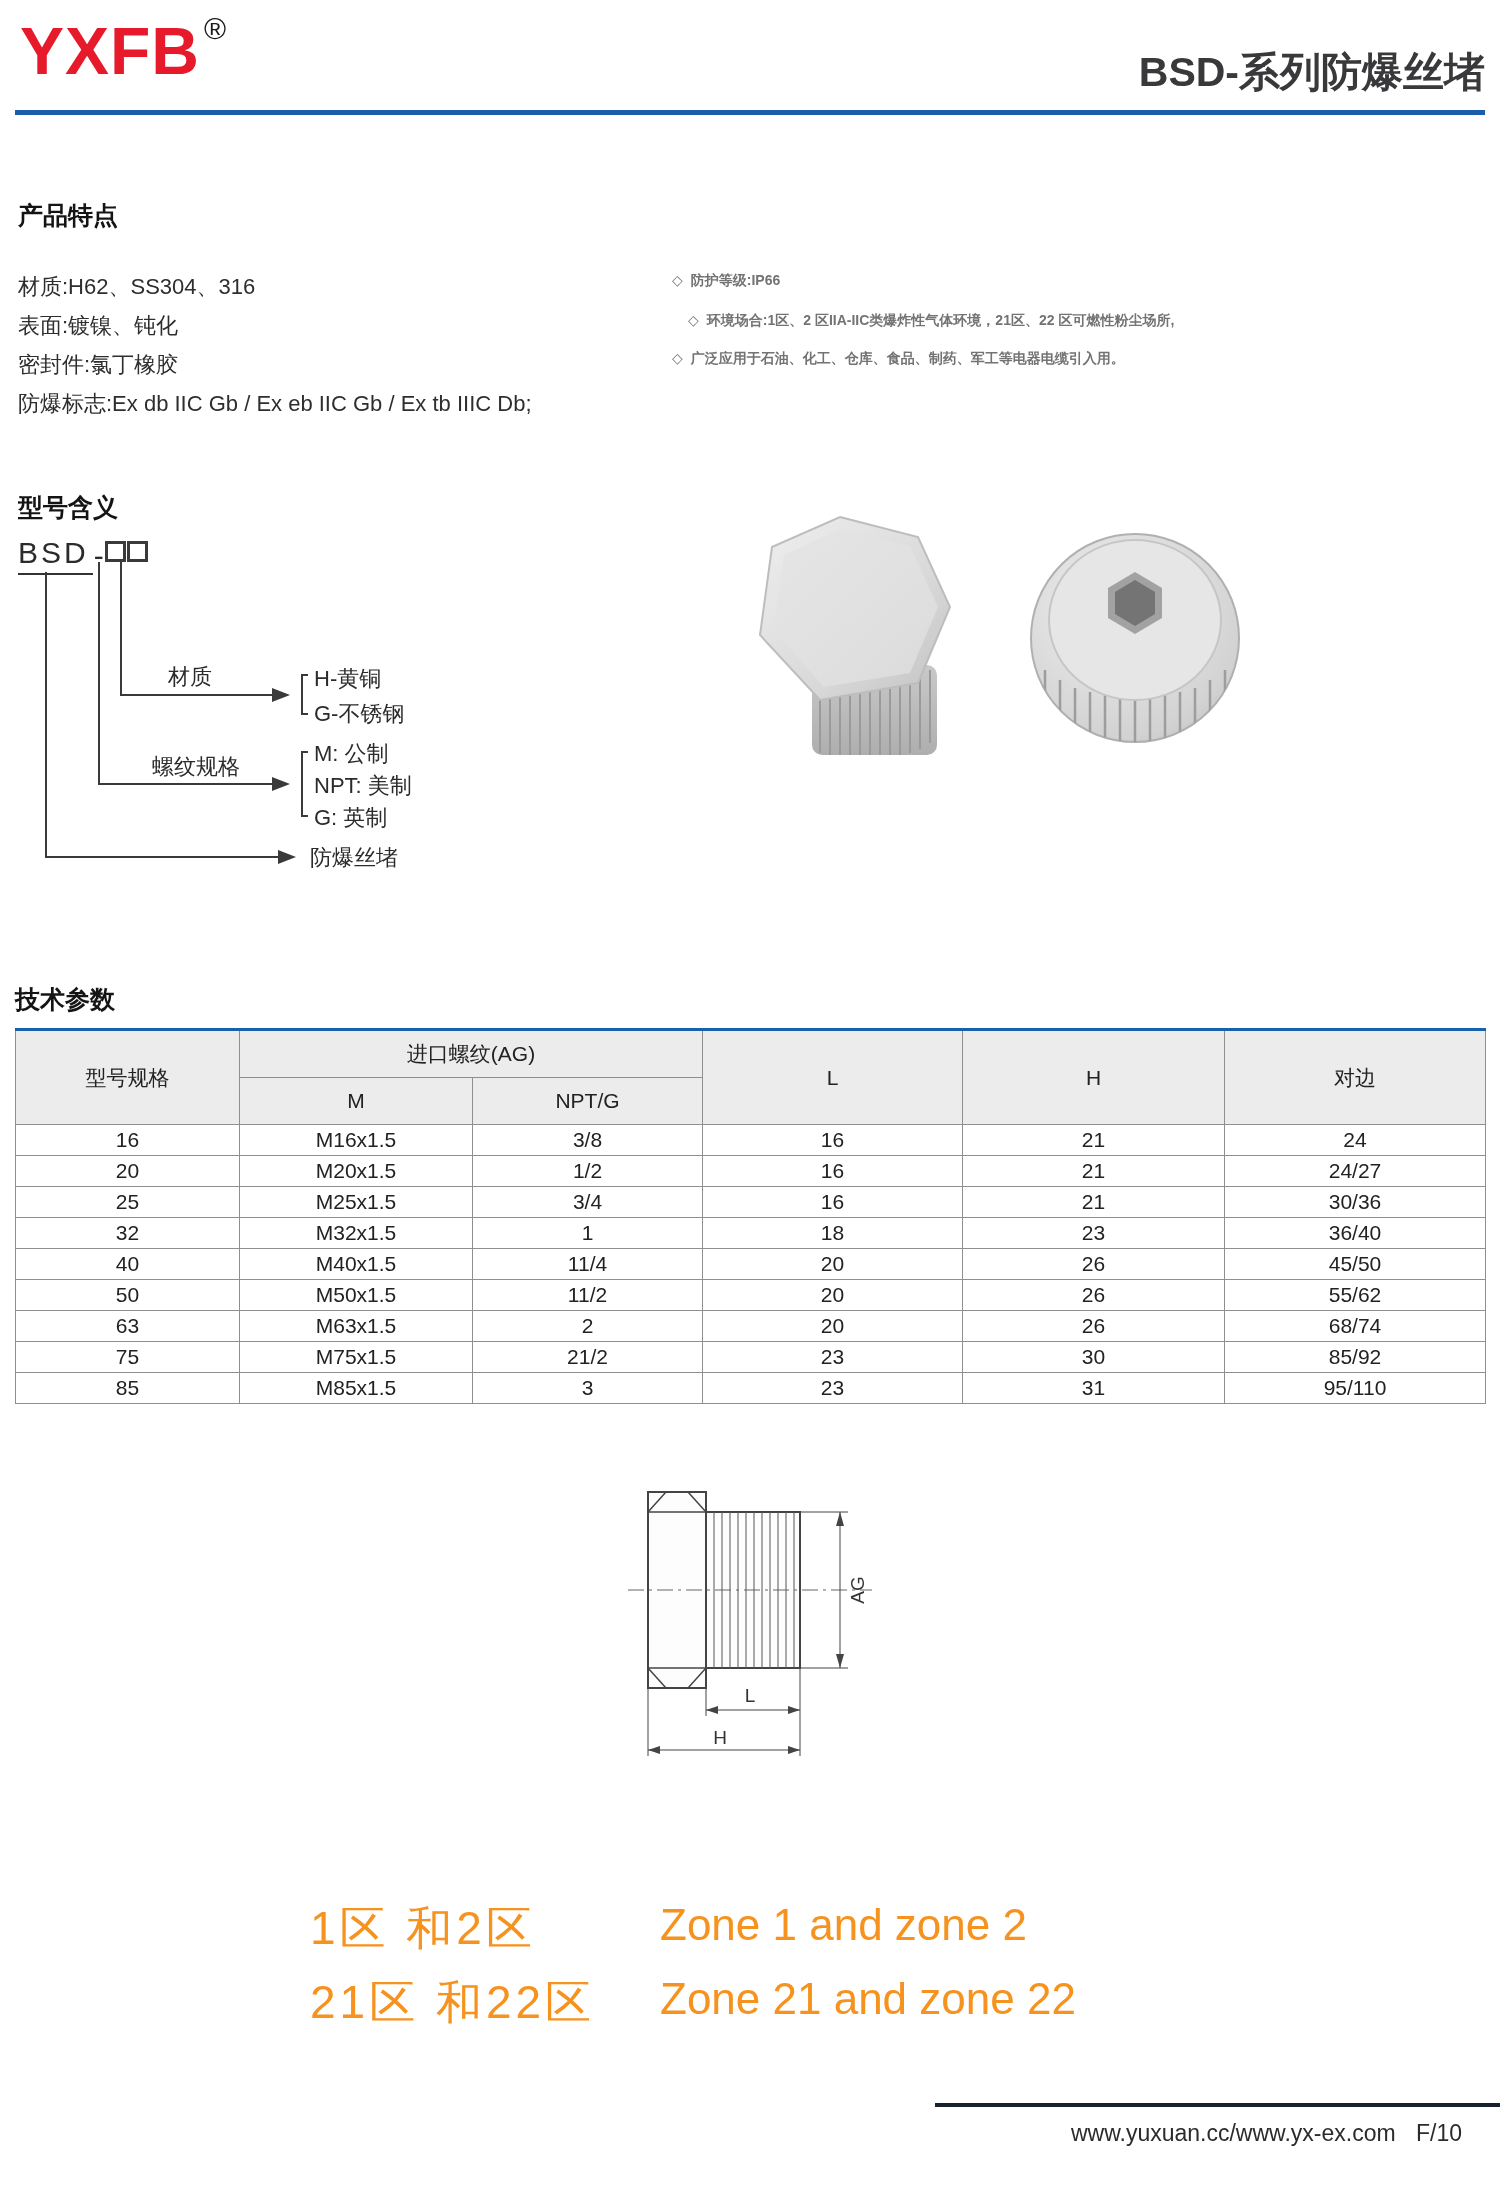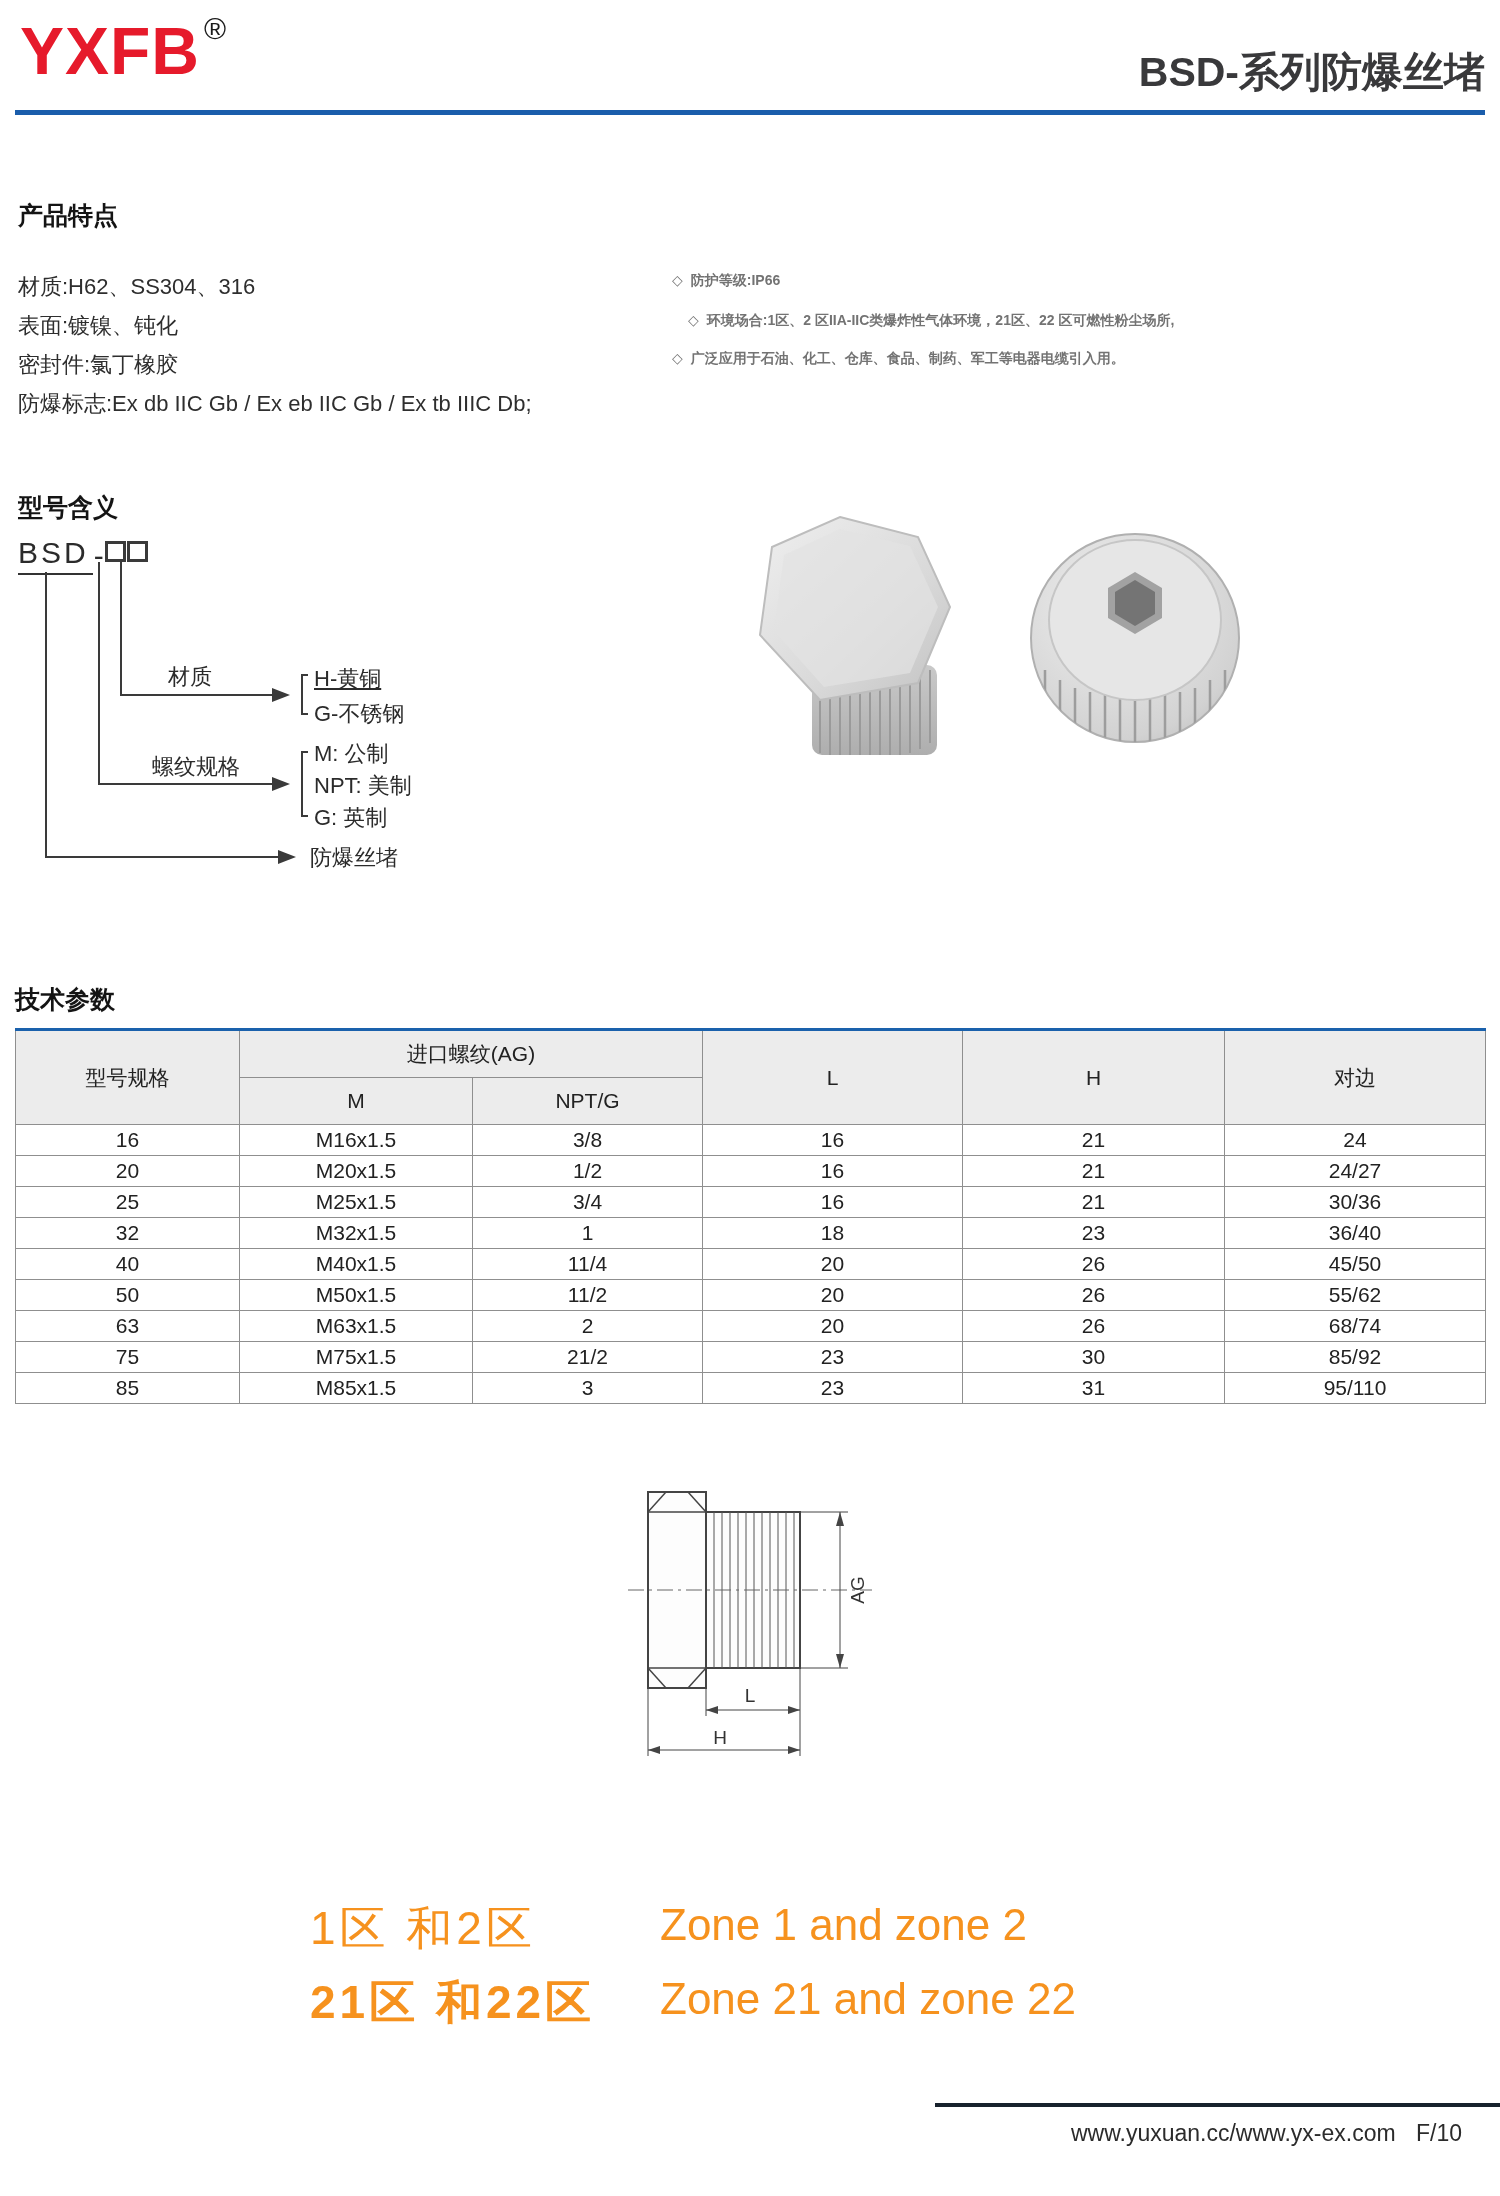--- a/index.html
+++ b/index.html
@@ -71,21 +71,21 @@
     <g fill="#3a3a3a" stroke="none">
       <polygon points="272,688 272,702 290,695"></polygon>
       <polygon points="272,777 272,791 290,784"></polygon>
       <polygon points="278,850 278,864 296,857"></polygon>
     </g>
   </svg>
 
   <div class="abs dlabel" style="left:168px;top:662px;">材质</div>
   <div class="abs dlabel" style="left:152px;top:752px;">螺纹规格</div>
 
-  <div class="abs dlabel" style="left:314px;top:664px;text-decoration:underline;">H-黄铜</div>
+  <div class="abs dlabel" style="left:314px;top:664px;">H-黄铜</div>
   <div class="abs dlabel" style="left:314px;top:699px;">G-不锈钢</div>
 
   <div class="abs dlabel" style="left:314px;top:739px;">M: 公制</div>
   <div class="abs dlabel" style="left:314px;top:771px;">NPT: 美制</div>
   <div class="abs dlabel" style="left:314px;top:803px;">G: 英制</div>
 
   <div class="abs dlabel" style="left:310px;top:843px;">防爆丝堵</div>
 
   <svg class="abs" style="left:720px;top:515px;" width="250" height="260" viewBox="0 0 250 260">
     <defs>
@@ -297,21 +297,21 @@
       <polygon points="648,1750 660,1746 660,1754"></polygon>
         <polygon points="800,1750 788,1746 788,1754"></polygon>
     </g>
     <text x="858" y="1596" font-size="19" fill="#333" text-anchor="middle" transform="rotate(-90 858 1590)">AG</text>
     <text x="750" y="1702" font-size="19" fill="#333" text-anchor="middle">L</text>
     <text x="720" y="1744" font-size="19" fill="#333" text-anchor="middle">H</text>
   </svg>
 
   <div class="abs zone-cn" style="left:310px;top:1898px;">1区 和2区</div>
   <div class="abs zone-en" style="left:660px;top:1900px;">Zone 1 and zone 2</div>
-  <div class="abs zone-cn" style="left:310px;top:1972px;font-weight:bold;">21区 和22区</div>
+  <div class="abs zone-cn" style="left:310px;top:1972px;">21区 和22区</div>
   <div class="abs zone-en" style="left:660px;top:1974px;">Zone 21 and zone 22</div>
 
   <div class="abs footer-rule" style="left:935px;top:2103px;width:565px;"></div>
   <div class="abs footer-text" style="right:38px;top:2120px;">
     <span>www.yuxuan.cc/www.yx-ex.com</span>
     <span style="margin-left:14px;">F/10</span>
   </div>
 
 </div>
 

